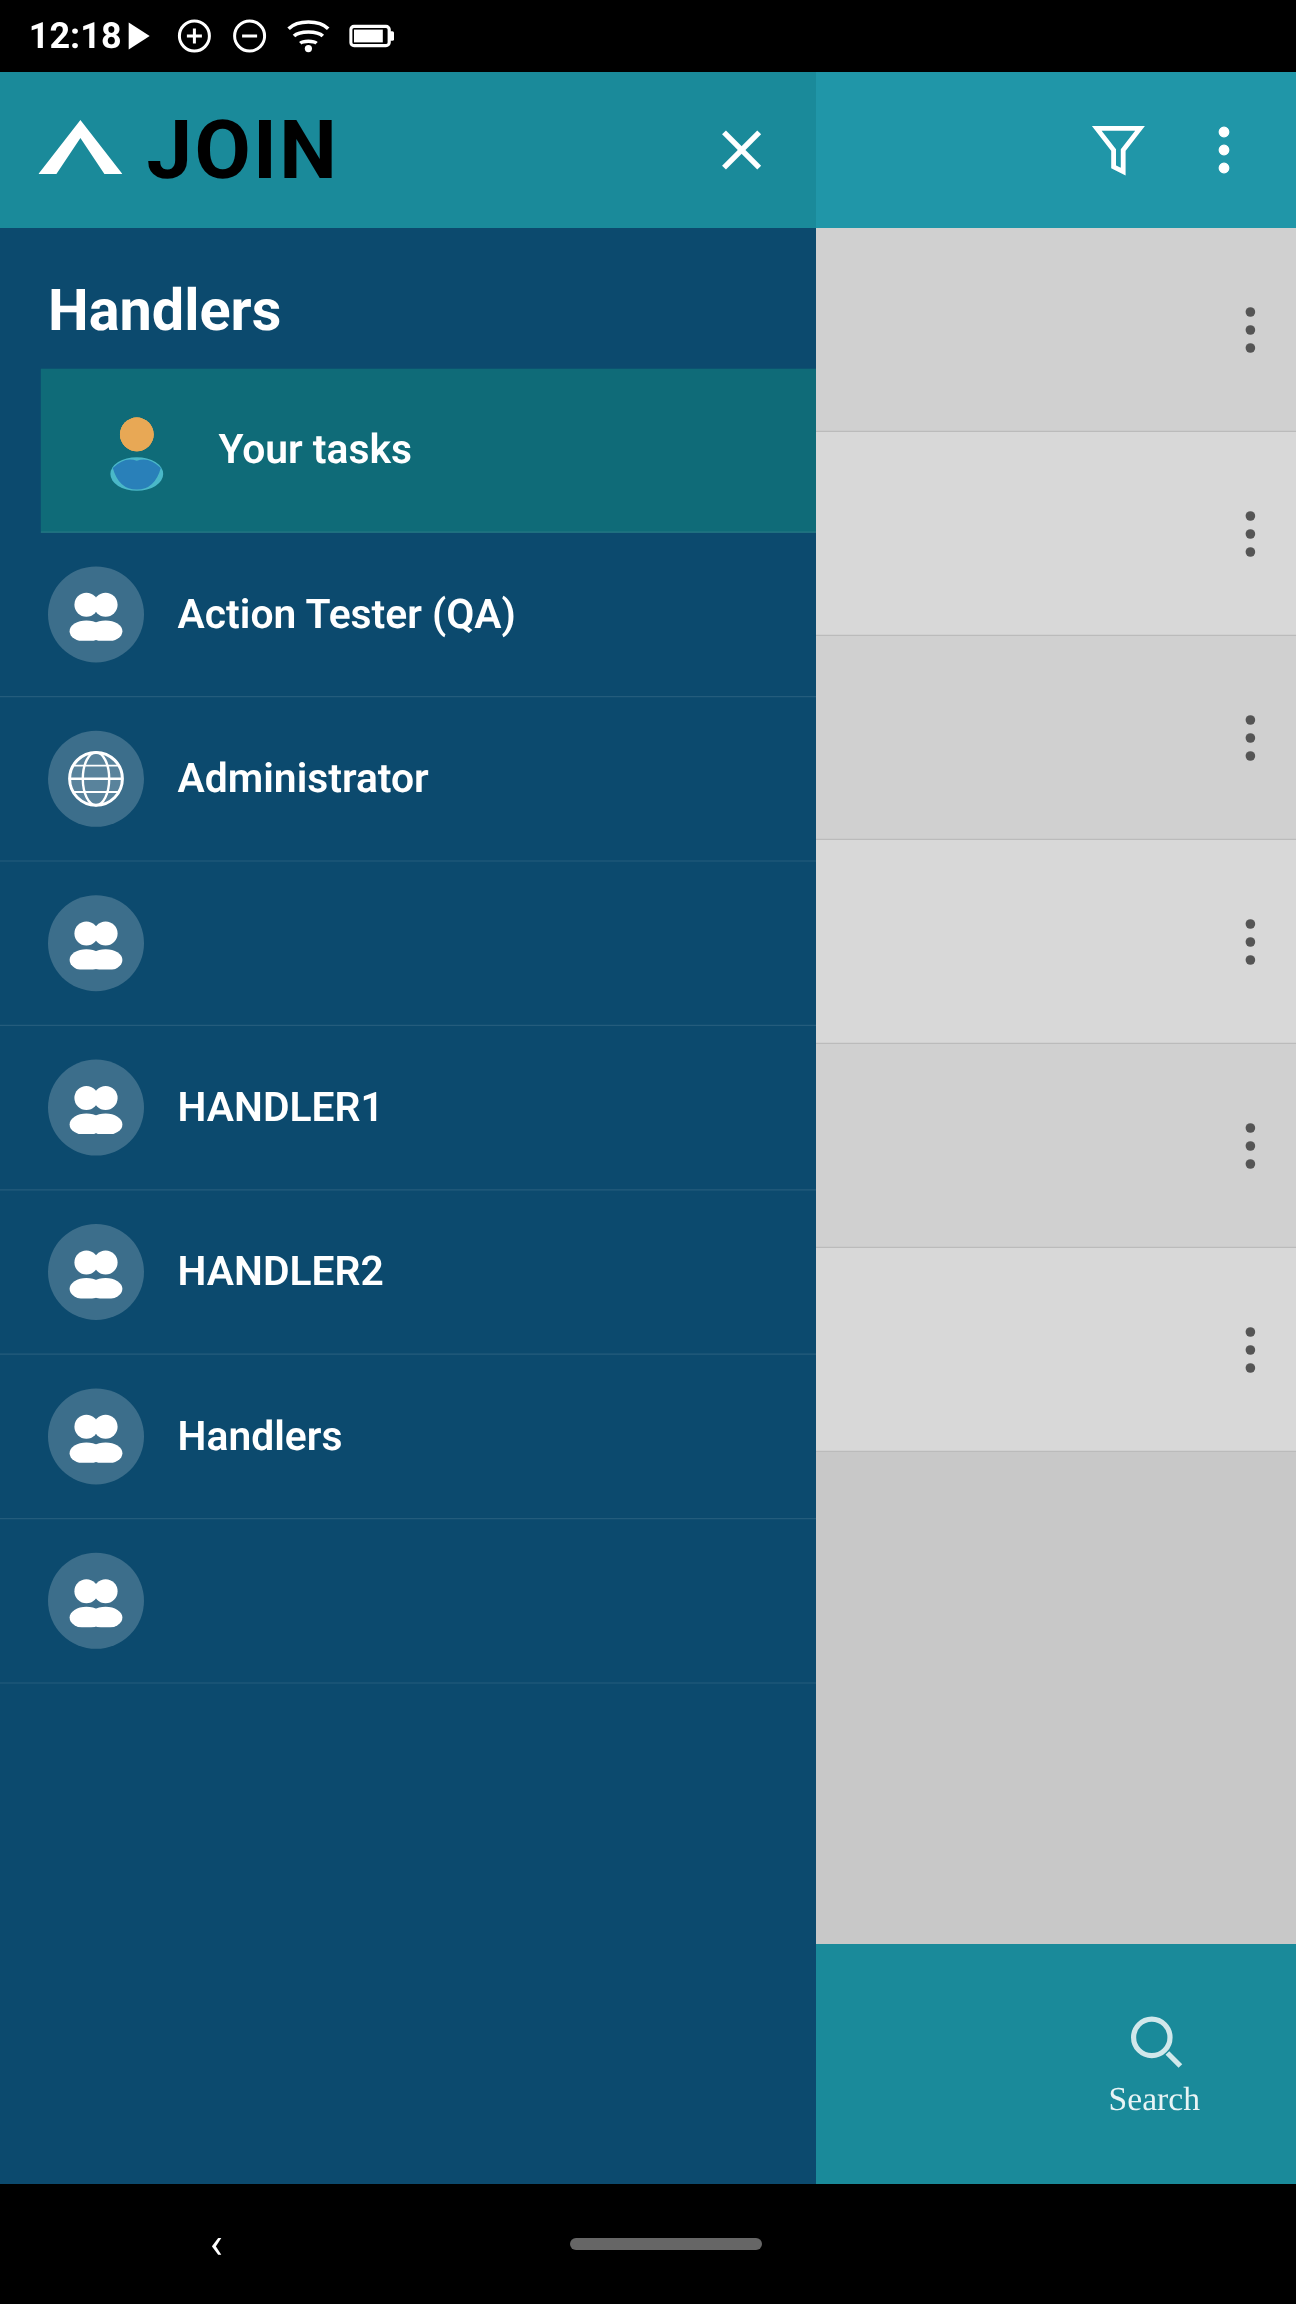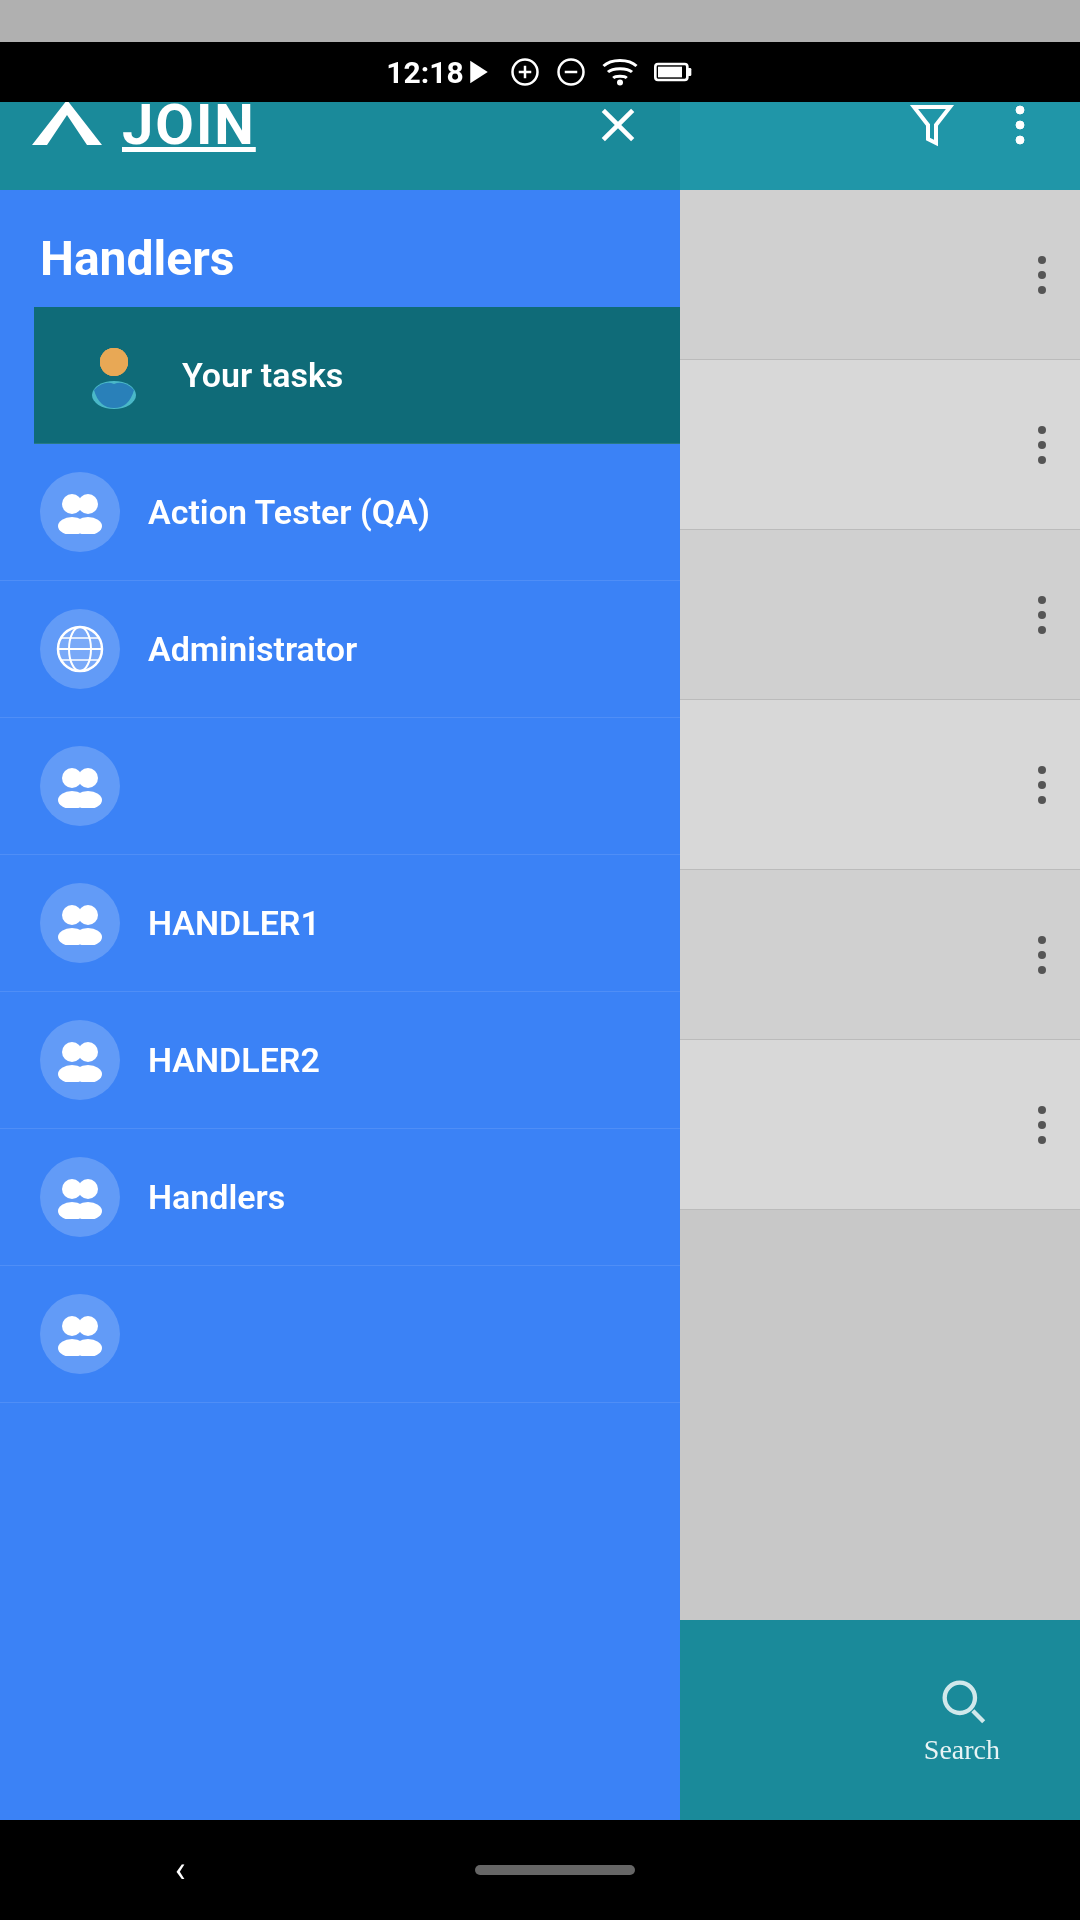--- a/index.html
+++ b/index.html
@@ -15,24 +15,23 @@
     }
 
     
     .status-bar {
       position: absolute;
       top: 0; left: 0; right: 0;
       height: 60px;
       background: #000;
       display: flex;
       align-items: center;
-      justify-content: center;
+      justify-content: flex-start;
       padding: 12px 24px;
       z-index: 100;
-      margin-top: 42px;
     }
     .status-bar-time {
       color: #fff;
       font-size: 30px;
       font-weight: bold;
     }
     .status-bar-icons {
       display: flex;
       align-items: center;
       gap: 16px;
@@ -72,26 +71,25 @@
       flex-shrink: 0;
     }
 
     .logo-icon {
       width: 70px;
       height: 60px;
       flex-shrink: 0;
     }
 
     .app-title {
-      color: #ffffff;
-      font-size: 56px;
+      color: #000000;
+      font-size: 68px;
       font-weight: bold;
       letter-spacing: 2px;
       flex: 1;
-      text-decoration: underline;
     }
 
     .close-btn {
       width: 60px;
       height: 60px;
       display: flex;
       align-items: center;
       justify-content: center;
       cursor: pointer;
     }
@@ -130,21 +128,21 @@
     
     .content-area {
       flex: 1;
       display: flex;
       overflow: hidden;
     }
 
     
     .left-panel {
       width: 680px;
-      background: #3b82f6;
+      background: #0c4a6e;
       flex-shrink: 0;
       display: flex;
       flex-direction: column;
       overflow: hidden;
       justify-content: center;
     }
 
     .handlers-title {
       padding: 40px 40px 20px 40px;
       color: #fff;

